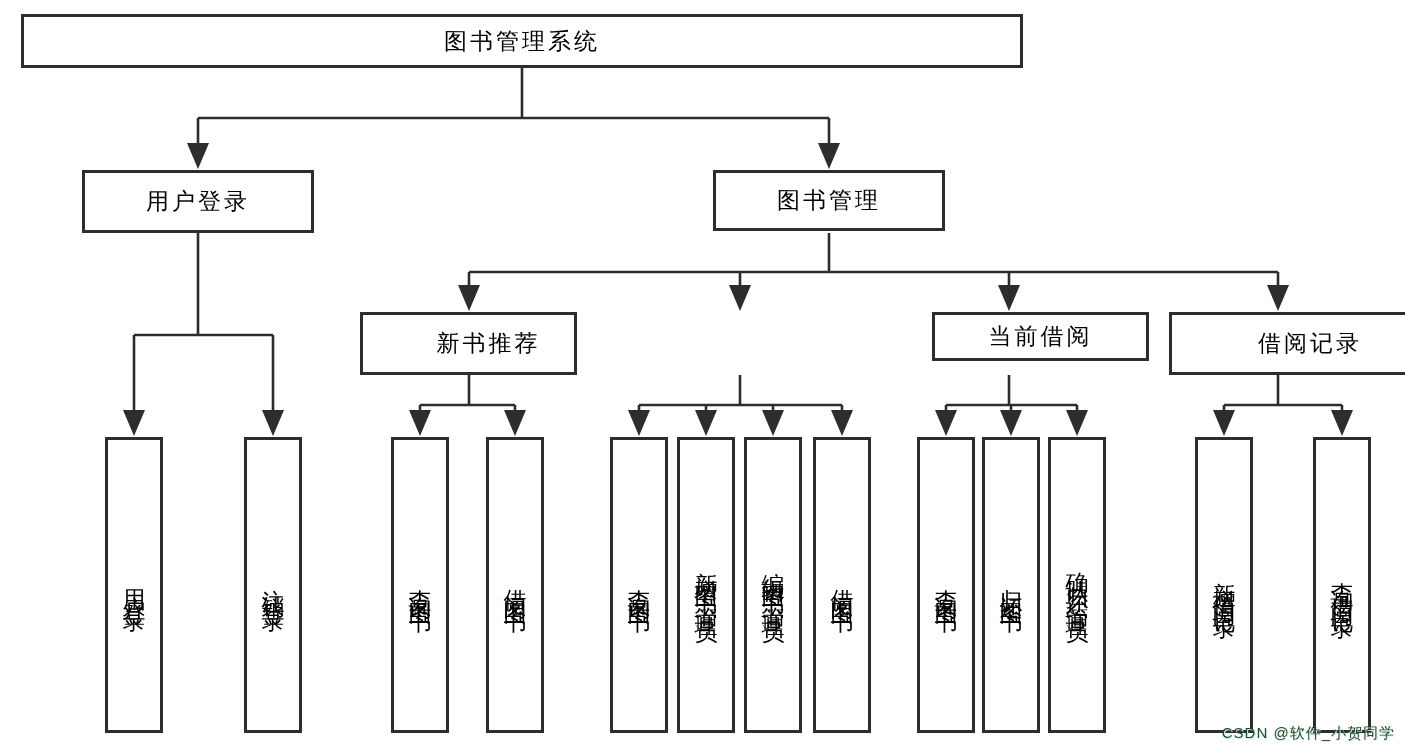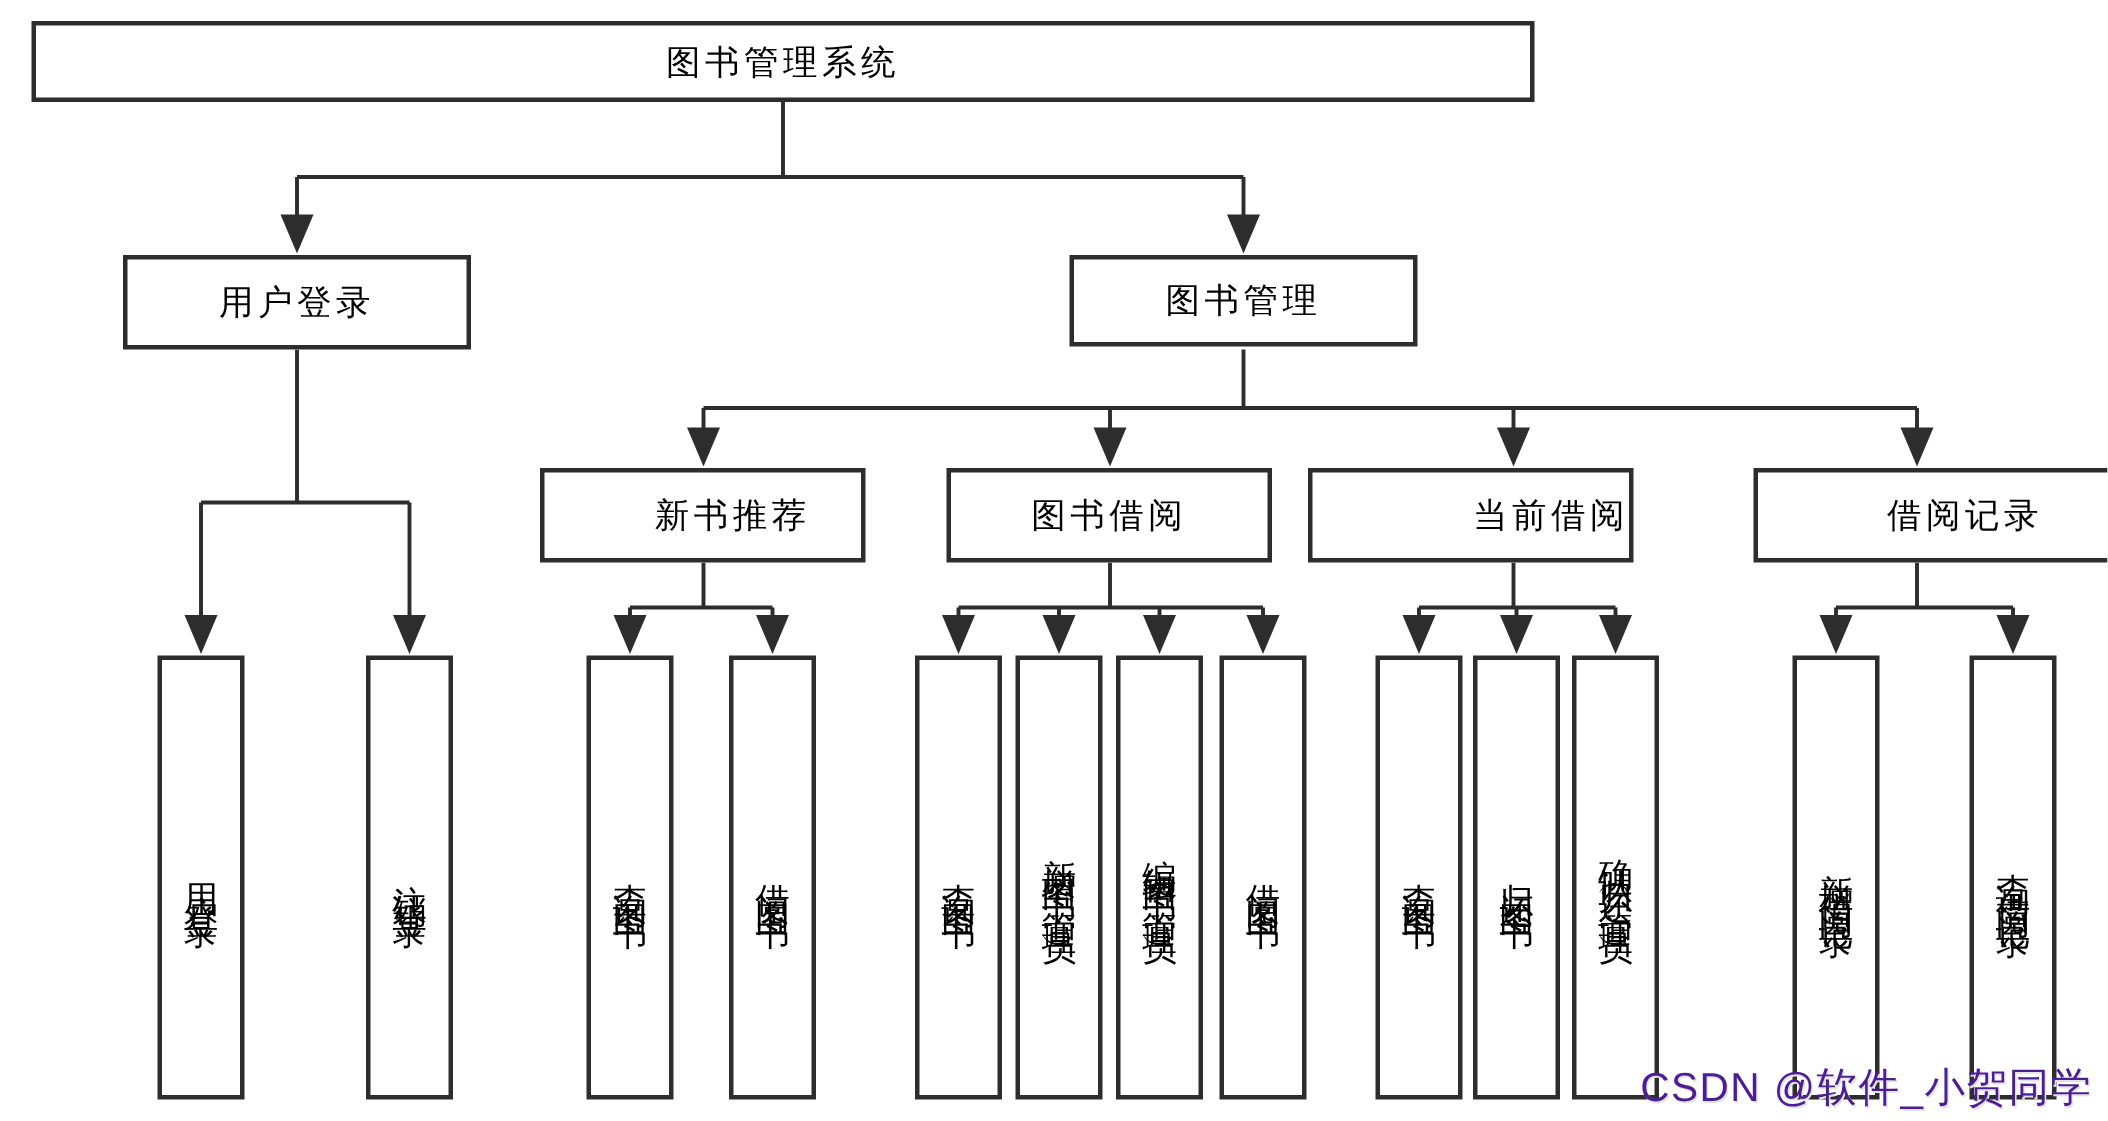--- a/index.html
+++ b/index.html
@@ -38,23 +38,23 @@
     writing-mode: vertical-rl;
     font-size: 23px;
     letter-spacing: 7px;
     line-height: 1;
     text-align: center;
   }
   .watermark {
     position: absolute;
     right: 10px;
     bottom: 4px;
-    font-size: 27px;
+    font-size: 15px;
     letter-spacing: 1px;
-    color: #4c1d95;
+    color: #14532d;
     text-shadow: 1px 1px 0 #e3e3e3;
     z-index: 5;
     white-space: nowrap;
   }
 </style>
 </head>
 <body>
 
 <div class="canvas">
 
@@ -105,24 +105,21 @@
   <div class="node h" style="left:82px; top:170px; width:232px; height:63px;">
     <span>用户登录</span>
   </div>
   <div class="node h" style="left:713px; top:170px; width:232px; height:61px;">
     <span>图书管理</span>
   </div>
 
   <div class="node h" style="left:360px; top:312px; width:217px; height:63px;padding-left:40px;">
     <span>新书推荐</span>
   </div>
-  <div class="node h" style="left:631px; top:312px; width:217px; height:63px;">
-    <span>图书借阅</span>
-  </div>
-  <div class="node h" style="left:872px; top:312px; width:217px; height:63px;justify-content:flex-end;">
+  <div class="node h" style="left:932px; top:312px; width:217px; height:49px;">
     <span>当前借阅</span>
   </div>
   <div class="node h" style="left:1169px; top:312px; width:262px; height:63px;padding-left:20px;">
     <span>借阅记录</span>
   </div>
 
   <div class="node v" style="left:105px; top:437px; width:58px; height:296px;">
     <span>用户登录</span>
   </div>
   <div class="node v" style="left:244px; top:437px; width:58px; height:296px;">

